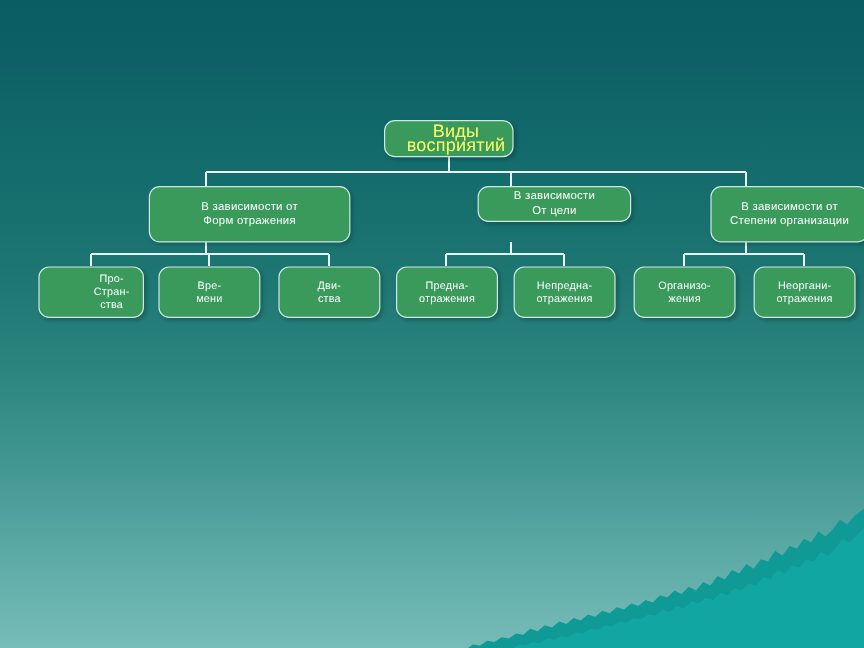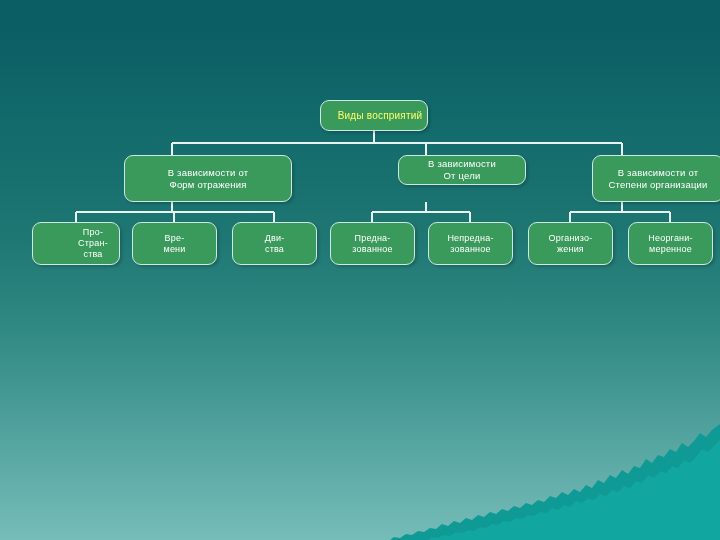--- a/index.html
+++ b/index.html
@@ -64,21 +64,21 @@
     box-shadow: 2px 2px 3px rgba(0,0,0,0.18);
   }
   .node .txt {
     display: block;
     width: 100%;
     padding: 0 3px;
     white-space: pre-line;
   }
   .node.root {
     color: #ffff66;
-    font-size: 10px;
+    font-size: 15px;
     line-height: 12px;
     padding-left: 12px;
   }
   .node.lvl2 {
     font-size: 9.5px;
     line-height: 12px;
     margin-left: 36px;
   }
   .node.lvl3 {
     font-size: 9px;
@@ -163,29 +163,29 @@
       <div class="node lvl3" style="left: 132px; top: 222px; width: 85px; height: 43px;">
         <span class="txt">Вре-
 мени</span>
       </div>
       <div class="node lvl3" style="left: 232px; top: 222px; width: 85px; height: 43px;">
         <span class="txt">Дви-
 ства</span>
       </div>
       <div class="node lvl3" style="left: 330px; top: 222px; width: 85px; height: 43px;">
         <span class="txt">Предна-
-зованное</span>
+отражения</span>
       </div>
       <div class="node lvl3" style="left: 428px; top: 222px; width: 85px; height: 43px;">
         <span class="txt">Непредна-
-зованное</span>
+отражения</span>
       </div>
       <div class="node lvl3" style="left: 528px; top: 222px; width: 85px; height: 43px;">
         <span class="txt">Организо-
 жения</span>
       </div>
       <div class="node lvl3" style="left: 628px; top: 222px; width: 85px; height: 43px;">
         <span class="txt">Неоргани-
-меренное</span>
+отражения</span>
       </div>
     </div>
 
 </div>
 
 </body></html>

